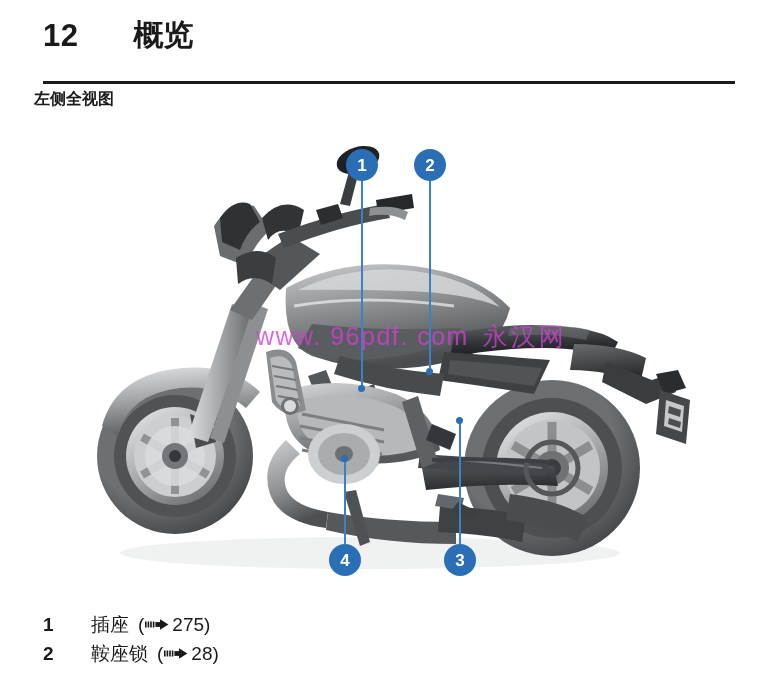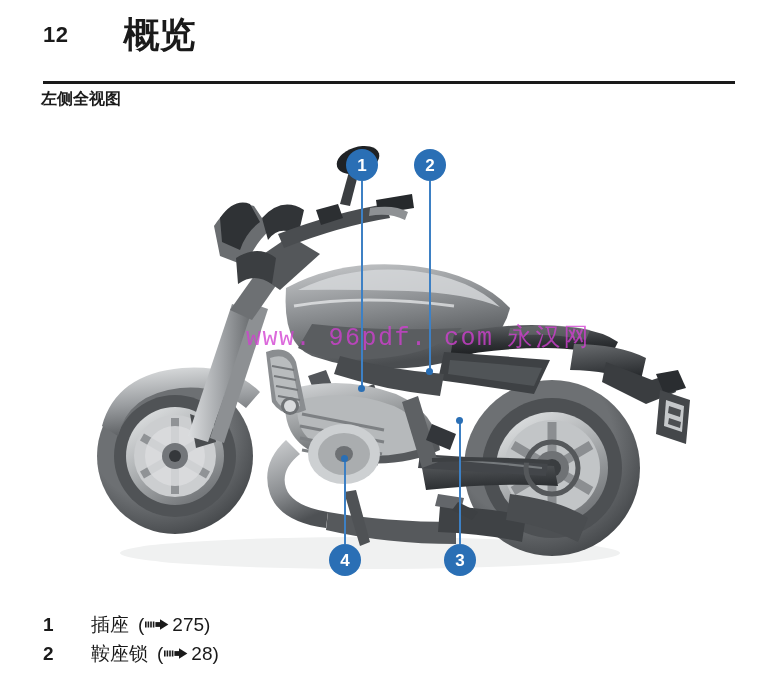--- a/index.html
+++ b/index.html
@@ -27,48 +27,48 @@
   .page-header {
     position: absolute;
     left: 43px;
     top: 12px;
     width: 700px;
     height: 46px;
     display: flex;
     align-items: center;
   }
   .page-number {
-    font-size: 22px;
+    font-size: 31px;
     font-weight: bold;
     letter-spacing: 0.5px;
     color: #1a1a1a;
     line-height: 1;
   }
   .chapter-title {
-    font-size: 36px;
+    font-size: 30px;
     font-weight: bold;
     color: #1a1a1a;
     margin-left: 55px;
     line-height: 1;
   }
 
   
   .header-rule {
     position: absolute;
     left: 43px;
     top: 81px;
     width: 692px;
     height: 3px;
     background: #1a1a1a;
   }
 
   
   .section-subtitle {
     position: absolute;
-    left: 41px;
+    left: 34px;
     top: 89px;
     font-size: 16px;
     font-weight: bold;
     color: #1a1a1a;
     line-height: 1.3;
   }
 
   
   .figure {
     position: absolute;
@@ -121,29 +121,29 @@
     width: 7px;
     height: 7px;
     border-radius: 50%;
     background: #2a6fb5;
     z-index: 6;
   }
 
   
   .watermark {
     position: absolute;
-    left: 246px;
+    left: 256px;
     top: 320px;
     font-size: 25px;
     color: #d23fd2;
     opacity: 0.78;
     letter-spacing: 1.5px;
     white-space: nowrap;
     z-index: 7;
-    font-family: Liberation Mono, monospace;
+    font-family: Liberation Sans, sans-serif;
     pointer-events: none;
   }
   .watermark .wm-cn {
     margin-left: 14px;
     letter-spacing: 3px;
   }
 
   
   .legend {
     position: absolute;

